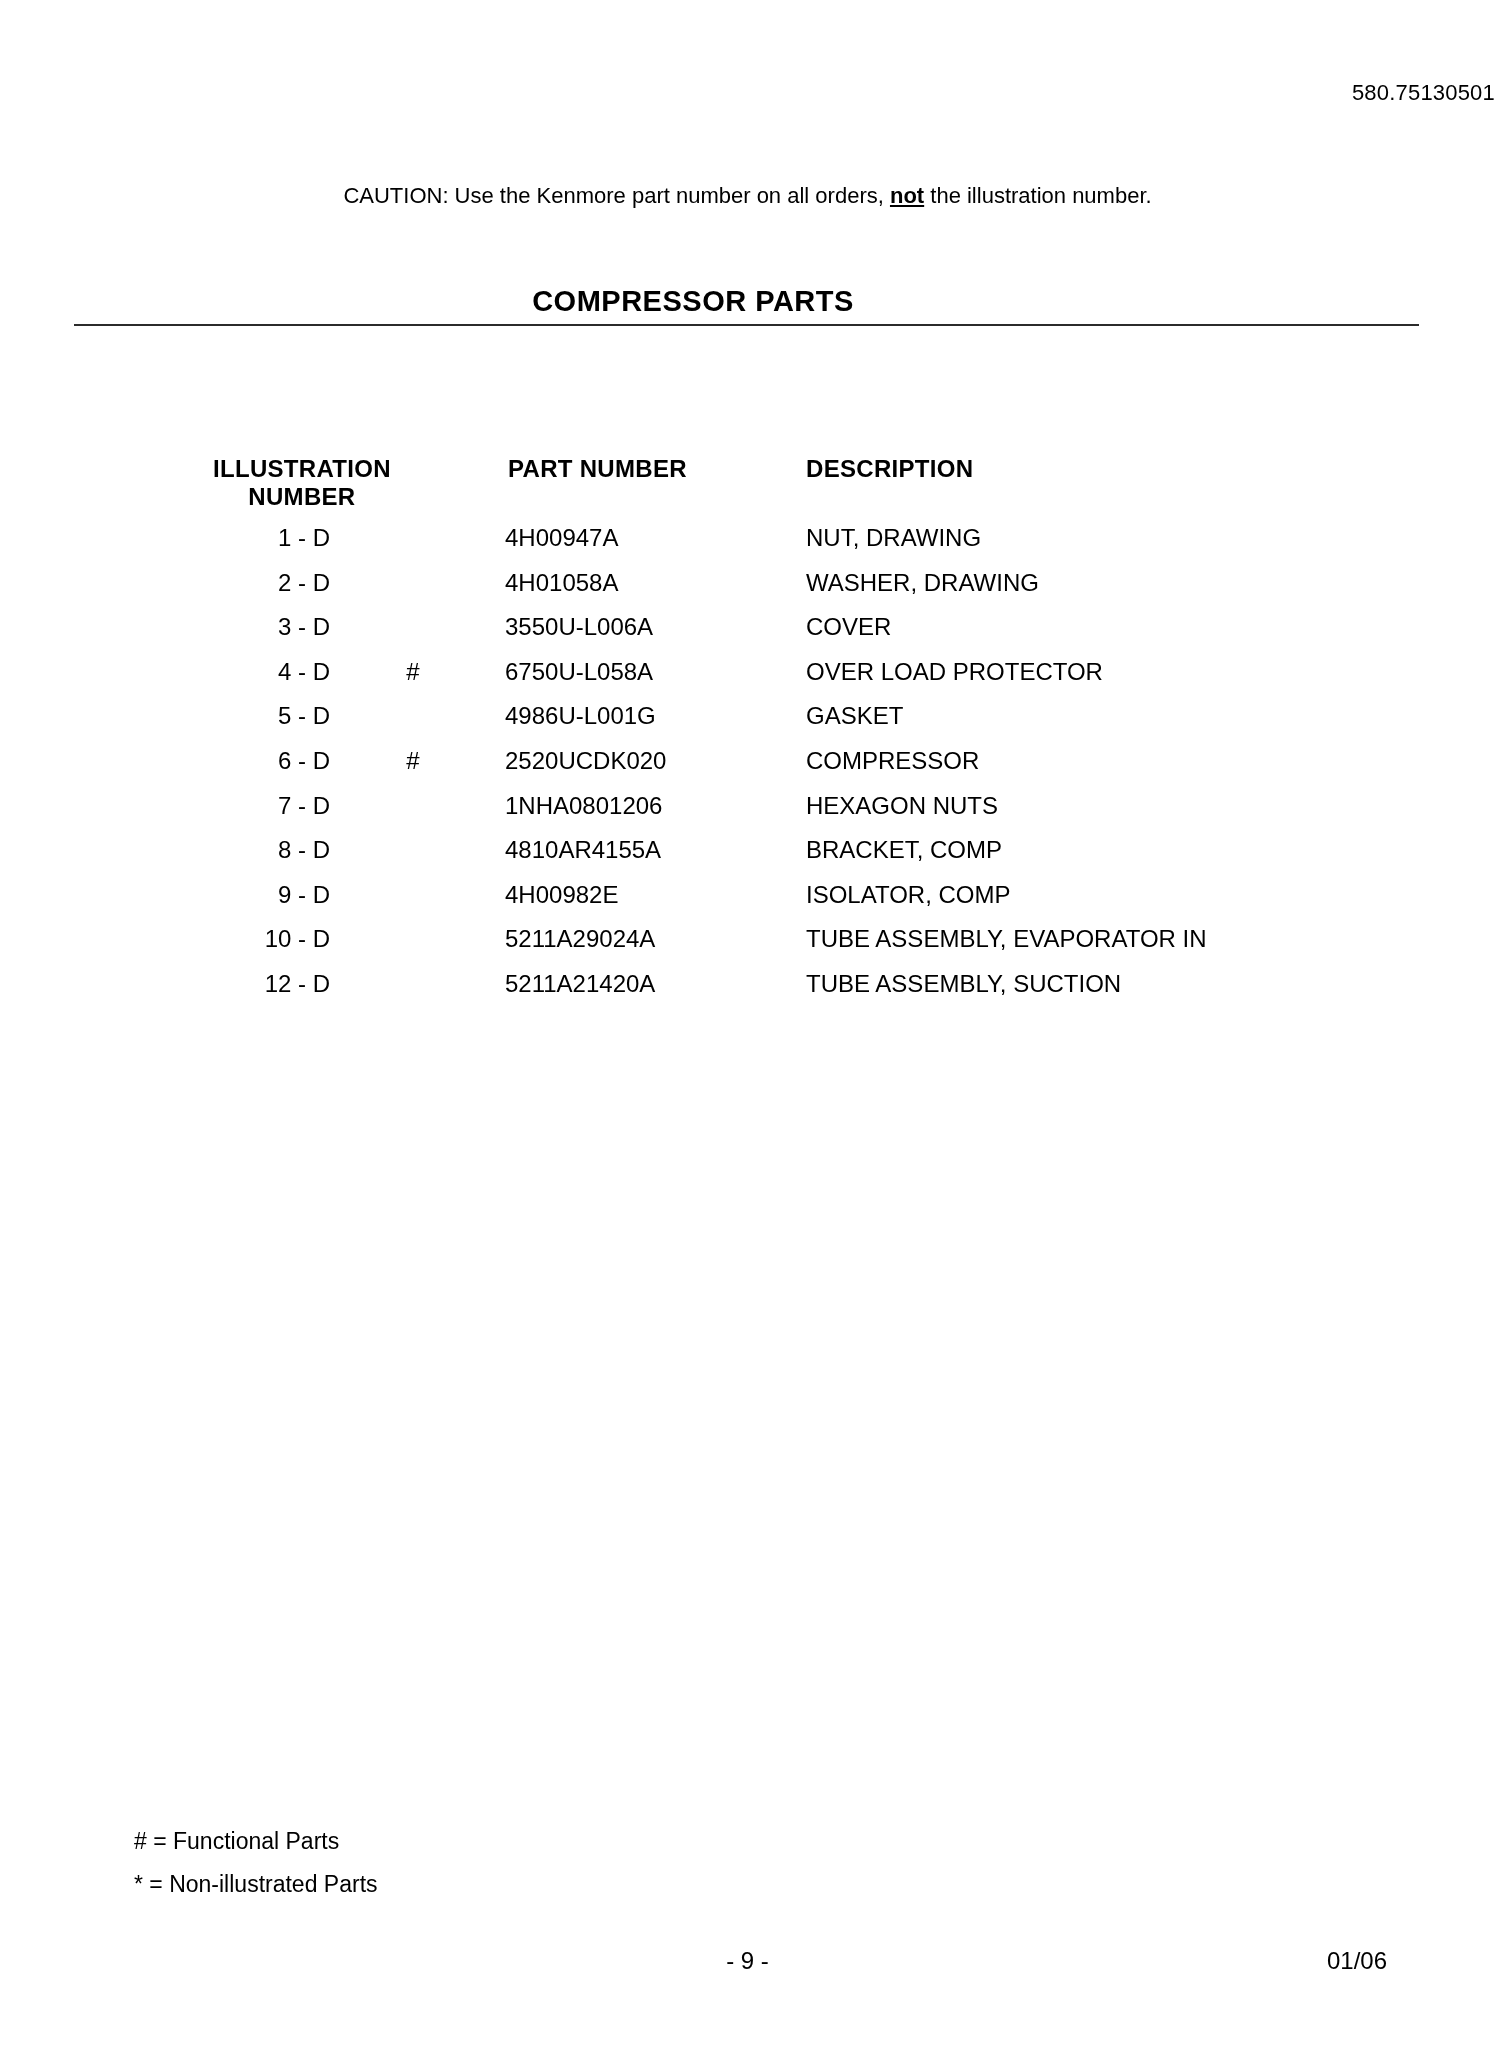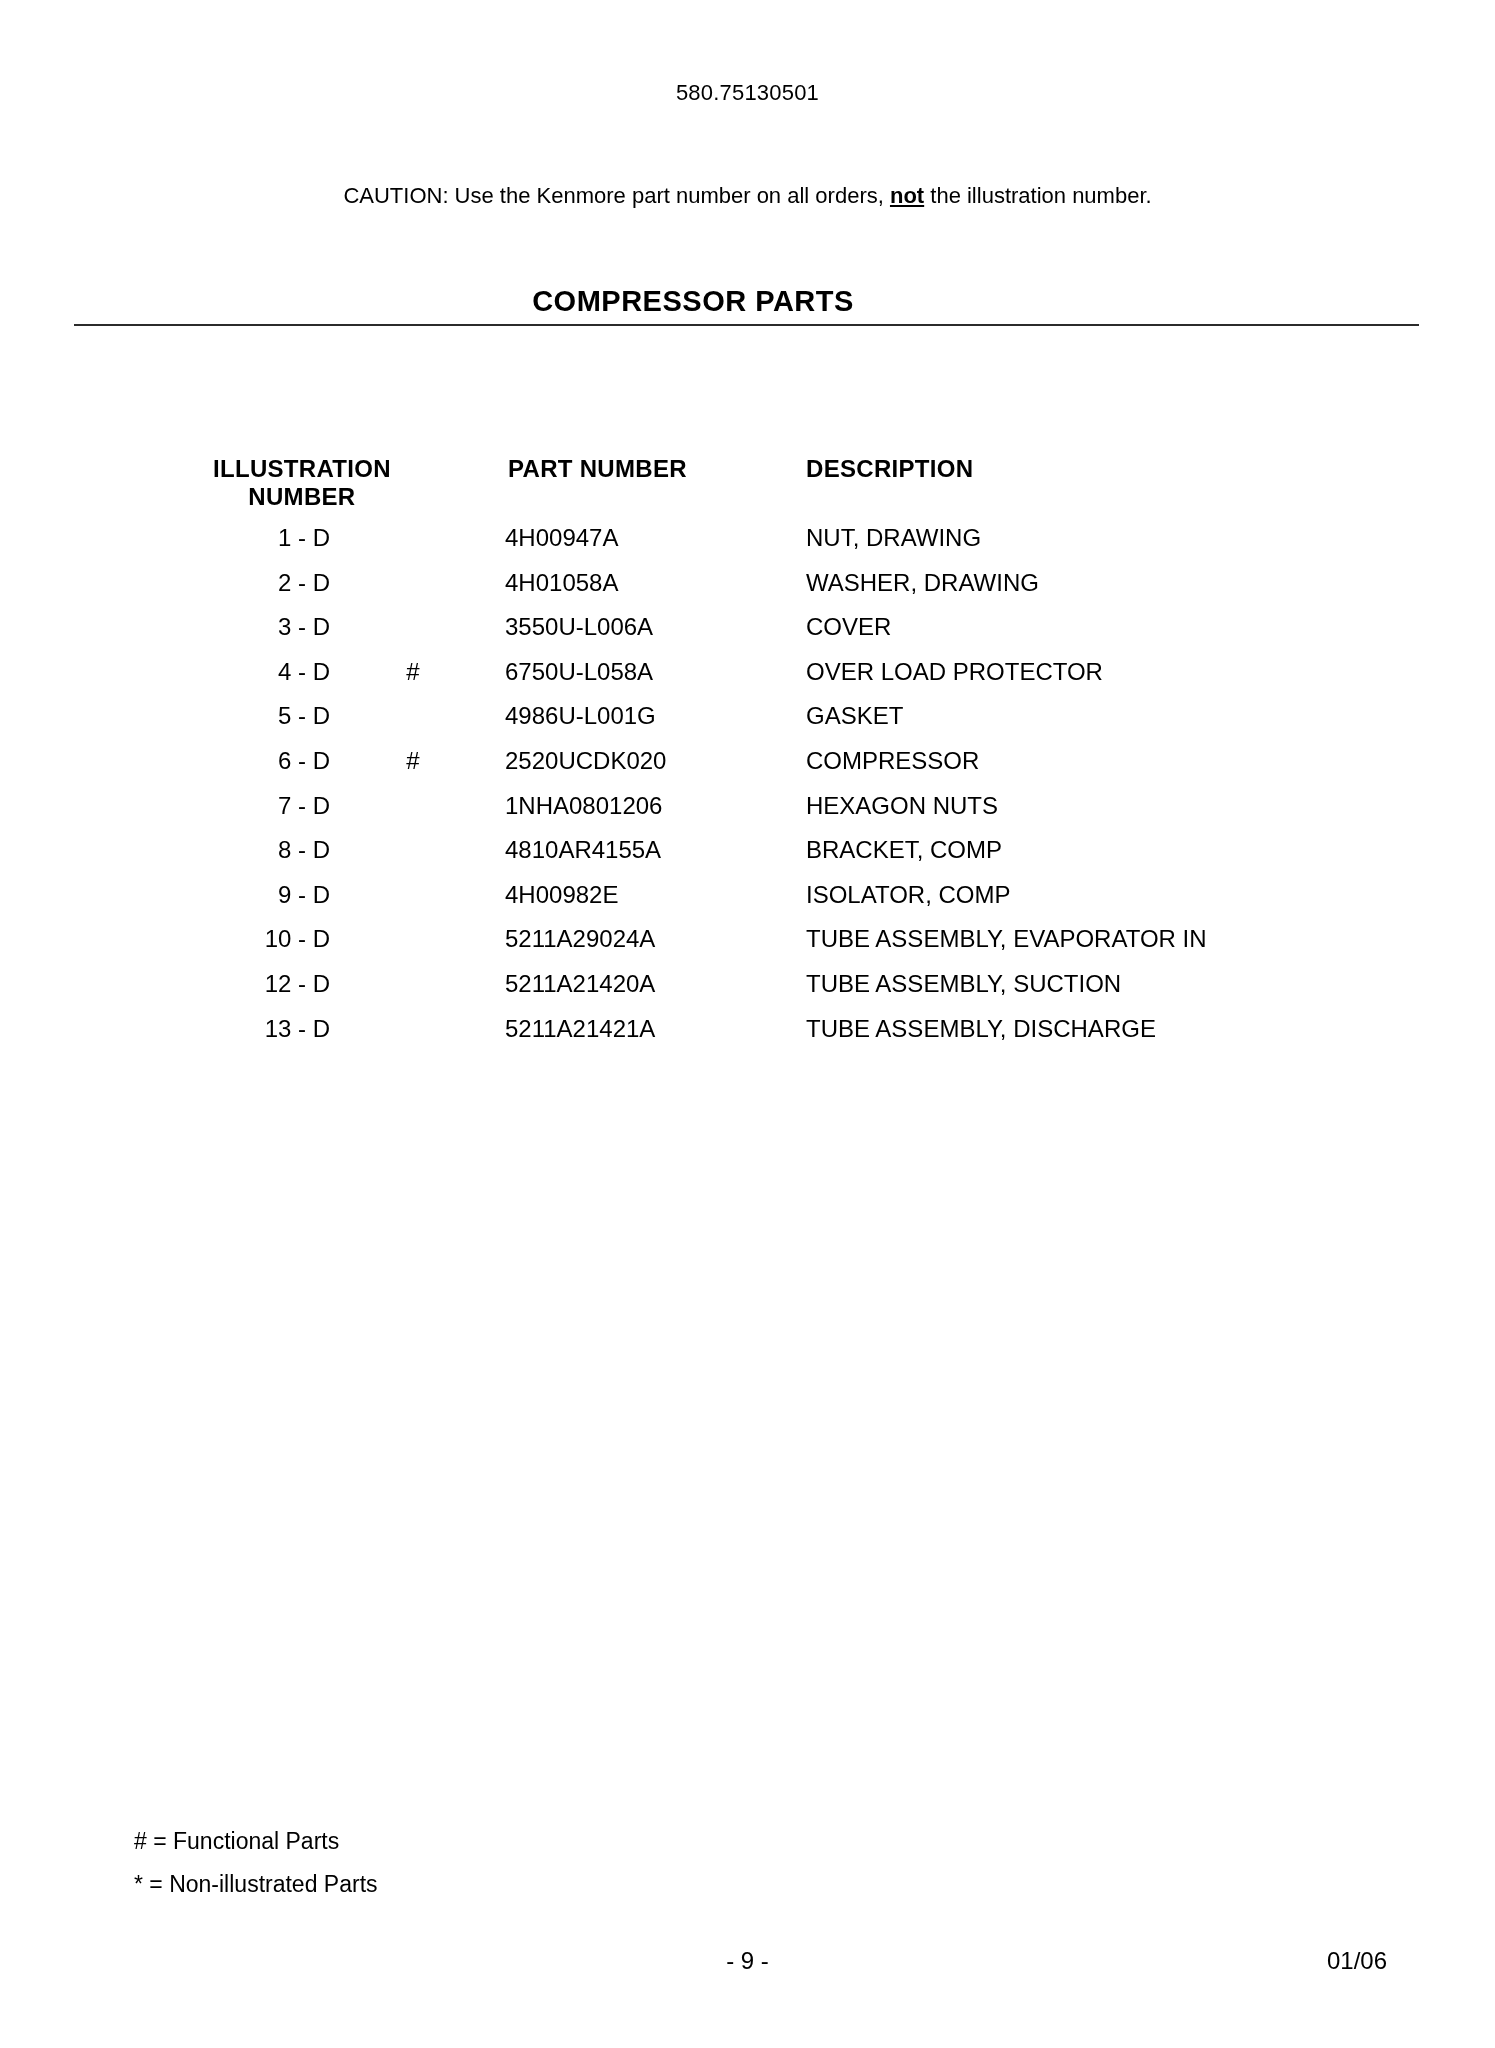--- a/index.html
+++ b/index.html
@@ -21,21 +21,21 @@
     width: 1495px;
     height: 2048px;
   }
 
   
   .model-number {
     position: absolute;
     top: 80px;
     left: 0;
     width: 1495px;
-    text-align: center;
+    text-align: right;
     font-size: 22px;
     letter-spacing: 0.2px;
   }
 
   
   .caution-line {
     position: absolute;
     top: 183px;
     left: 0;
     width: 1495px;
@@ -252,26 +252,20 @@
           <div class="cell cell-flag"></div>
           <div class="cell cell-part">5211A29024A</div>
           <div class="cell cell-desc">TUBE ASSEMBLY, EVAPORATOR IN</div>
         </div>
         <div class="row">
           <div class="cell cell-illus">12 - D</div>
           <div class="cell cell-flag"></div>
           <div class="cell cell-part">5211A21420A</div>
           <div class="cell cell-desc">TUBE ASSEMBLY, SUCTION</div>
         </div>
-        <div class="row">
-          <div class="cell cell-illus">13 - D</div>
-          <div class="cell cell-flag"></div>
-          <div class="cell cell-part">5211A21421A</div>
-          <div class="cell cell-desc">TUBE ASSEMBLY, DISCHARGE</div>
-        </div>
       </div>
 
   </div>
 
   <div class="footnotes">
     <div class="footnote"># = Functional Parts</div>
     <div class="footnote">* = Non-illustrated Parts</div>
   </div>
 
   <div class="page-number">- 9 -</div>

